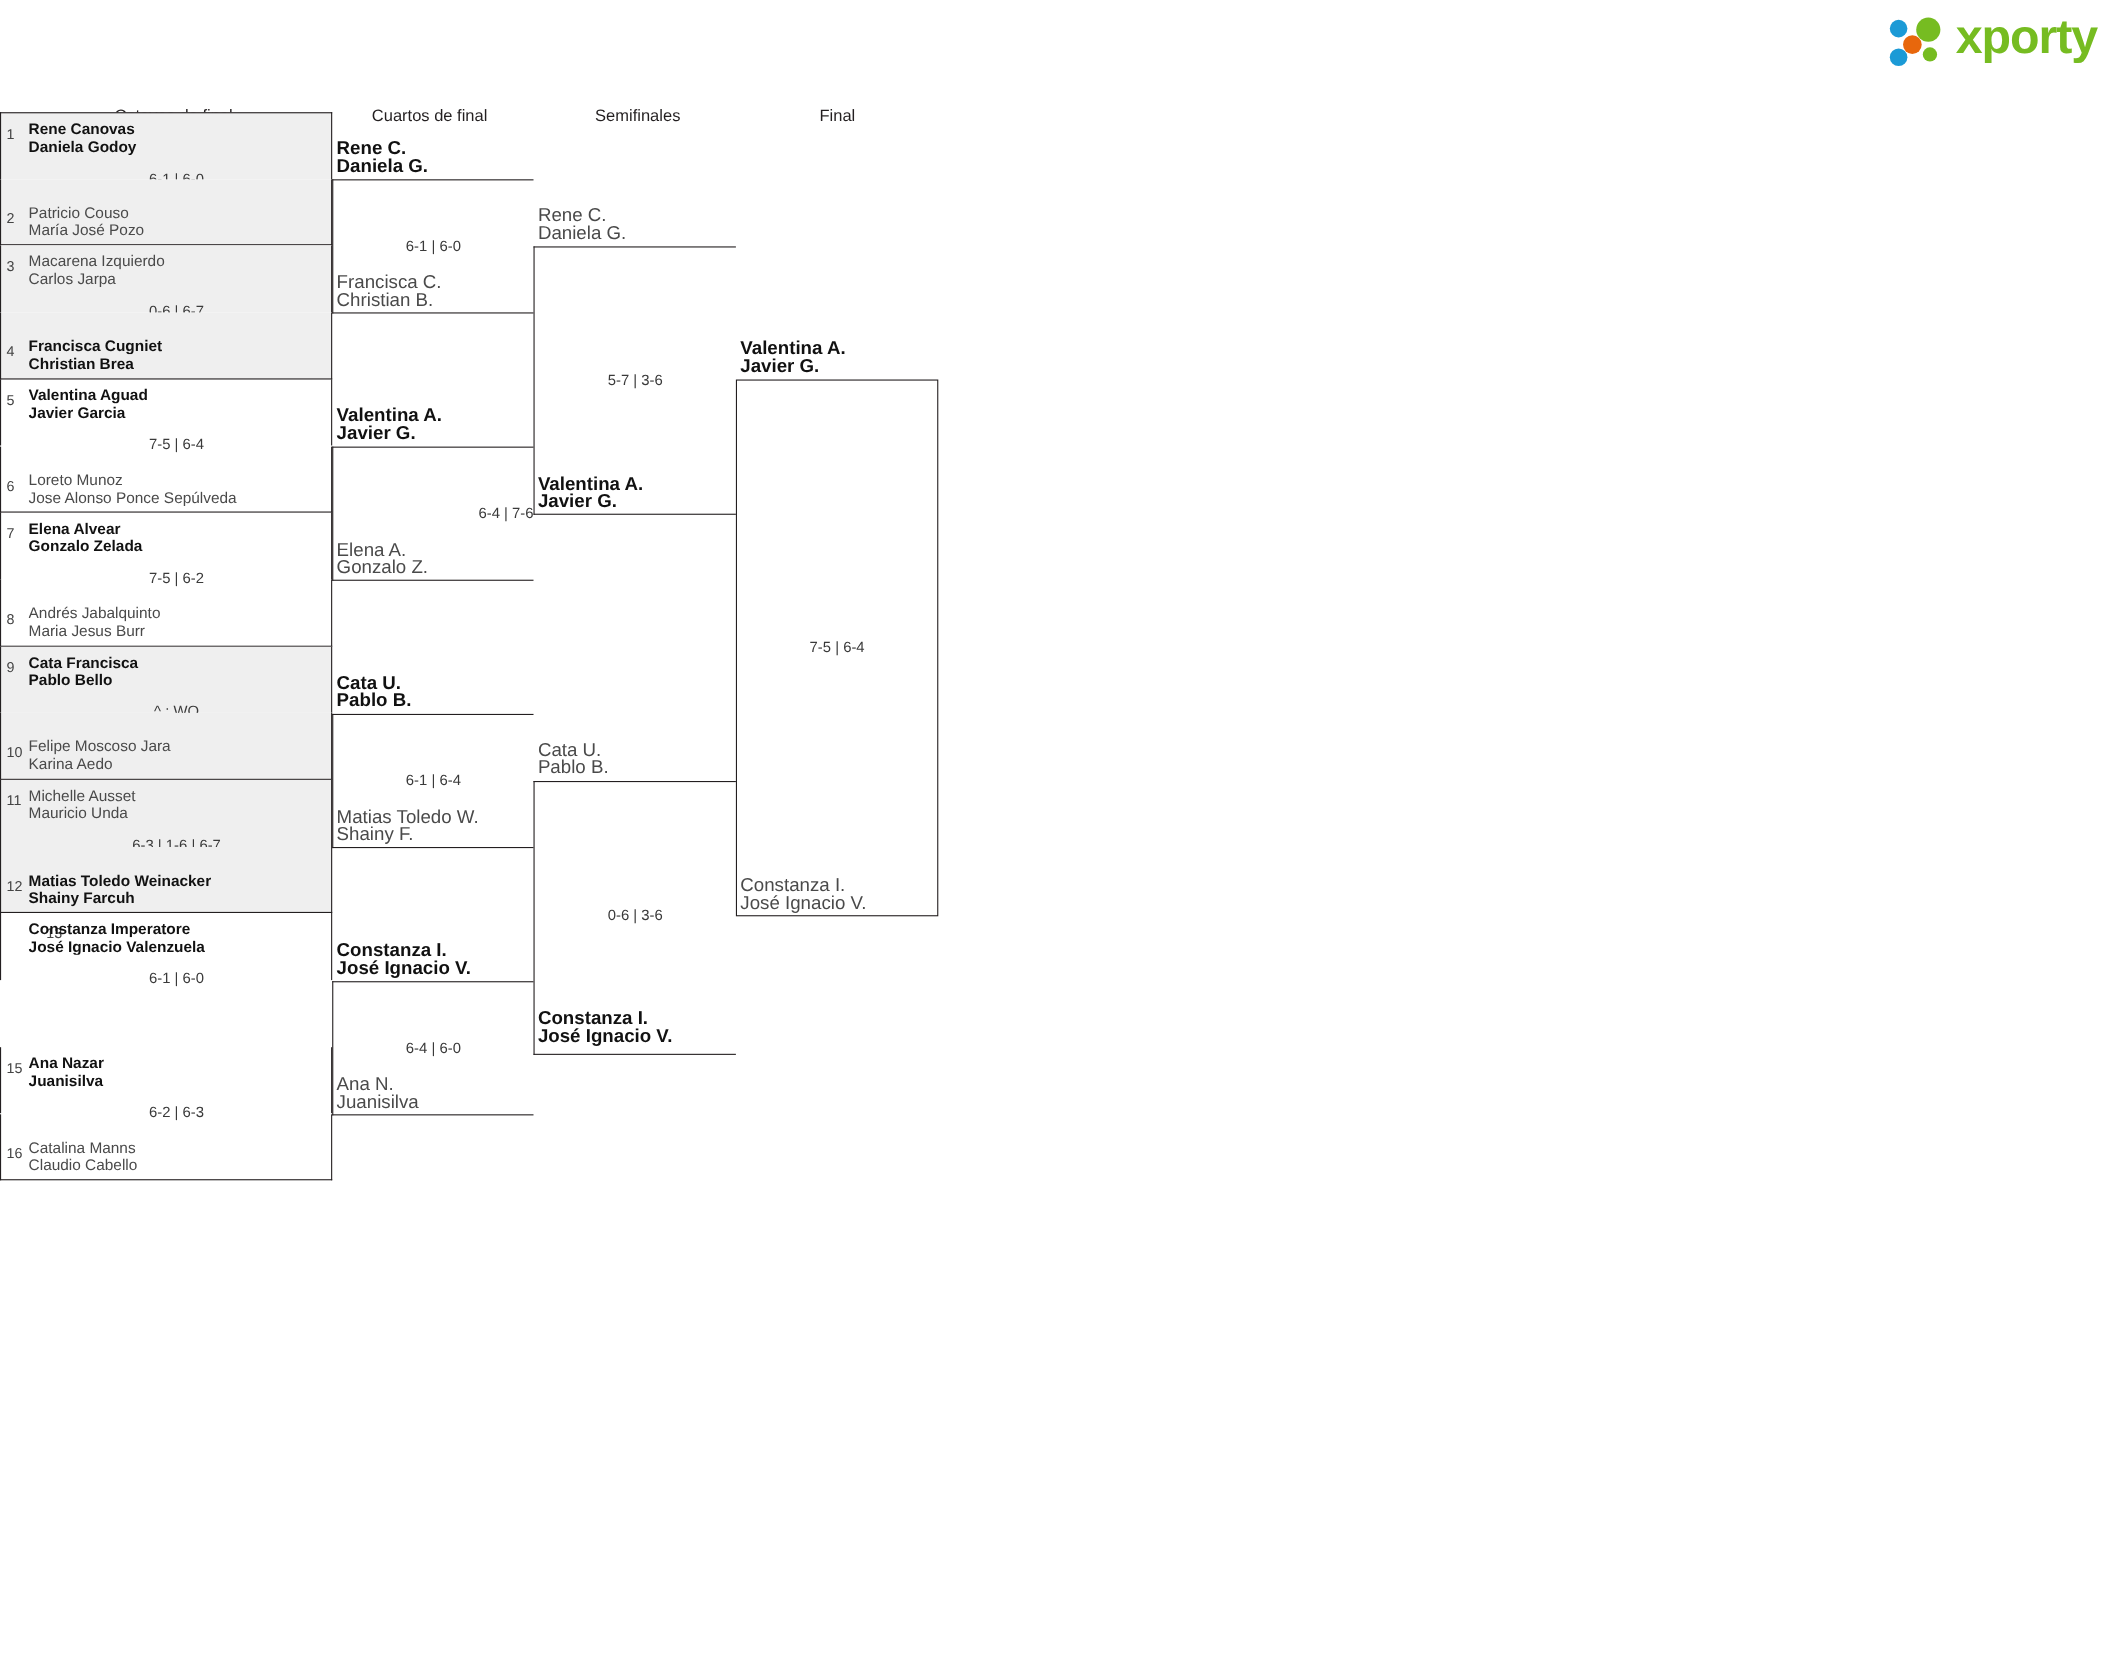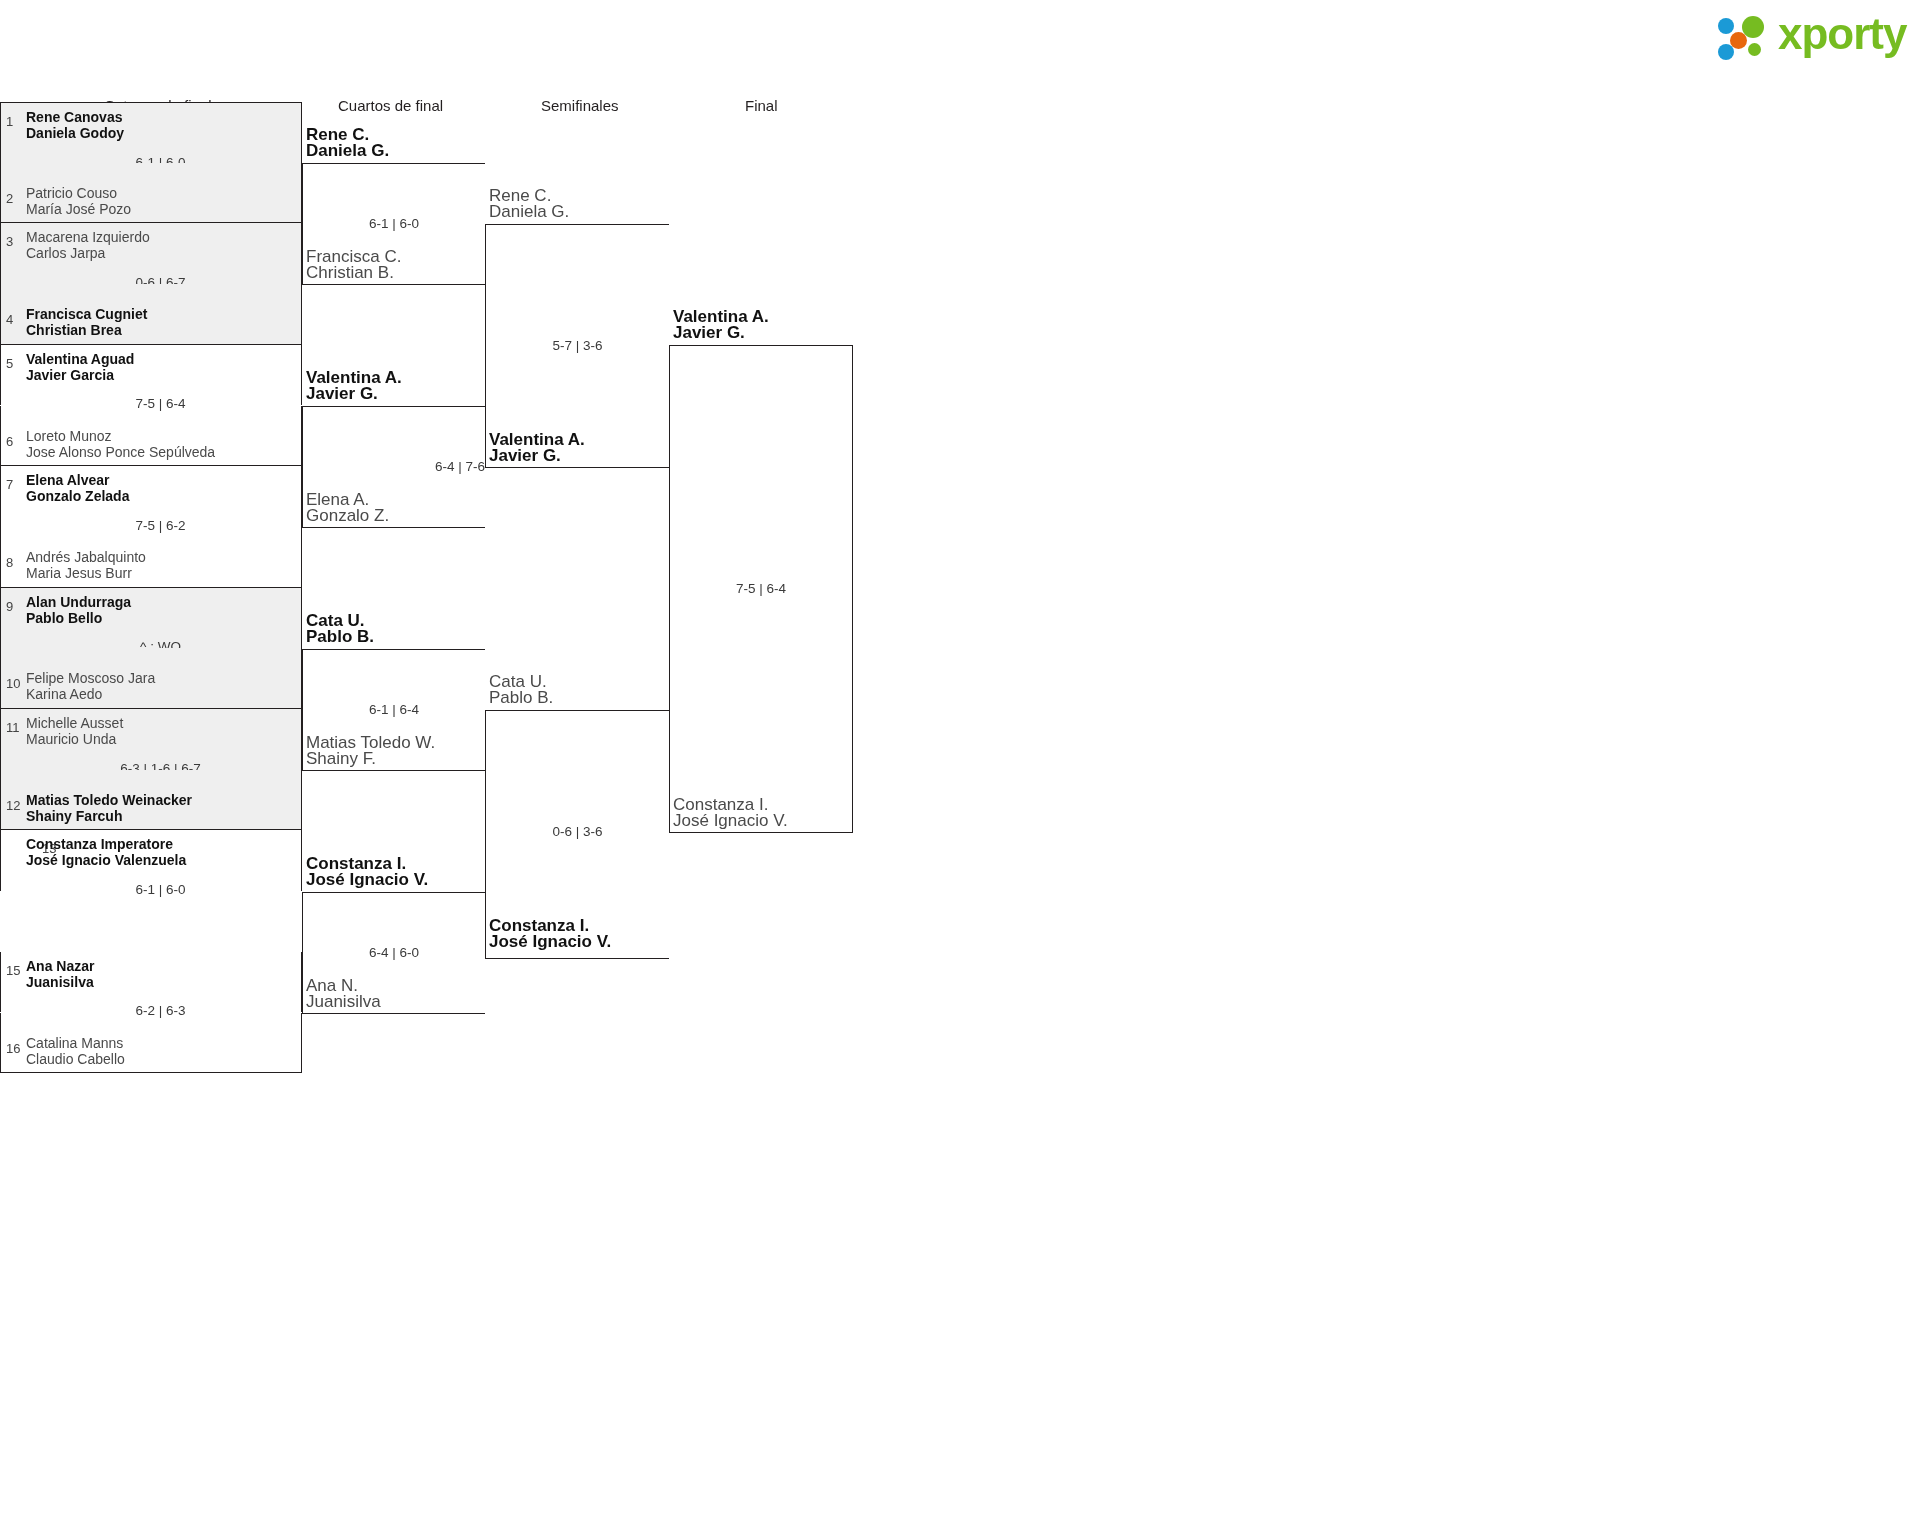--- a/index.html
+++ b/index.html
@@ -122,21 +122,21 @@
     <div class="r1-cell botline" style="top: 526.9px; height: 60.7px;">
       <div class="r1-seed" style="top: 28px;">8</div>
       <div class="r1-names lose" style="top: 22px;">
         <div class="ln">Andrés Jabalquinto</div>
         <div class="ln">Maria Jesus Burr</div>
       </div>
     </div>
     <div class="r1-cell shade" style="top: 587.6px; height: 60.7px; overflow: visible;">
       <div class="r1-seed" style="top: 11px;">9</div>
       <div class="r1-names win" style="top: 6px;">
-        <div class="ln">Alan Undurraga</div>
+        <div class="ln">Cata Francisca</div>
         <div class="ln">Pablo Bello</div>
       </div>
       <div class="r1-score" style="top: 51.7px;">^ : WO</div>
     </div>
     <div class="r1-cell shade botline" style="top: 648.3px; height: 60.7px;">
       <div class="r1-seed" style="top: 28px;">10</div>
       <div class="r1-names lose" style="top: 22px;">
         <div class="ln">Felipe Moscoso Jara</div>
         <div class="ln">Karina Aedo</div>
       </div>

